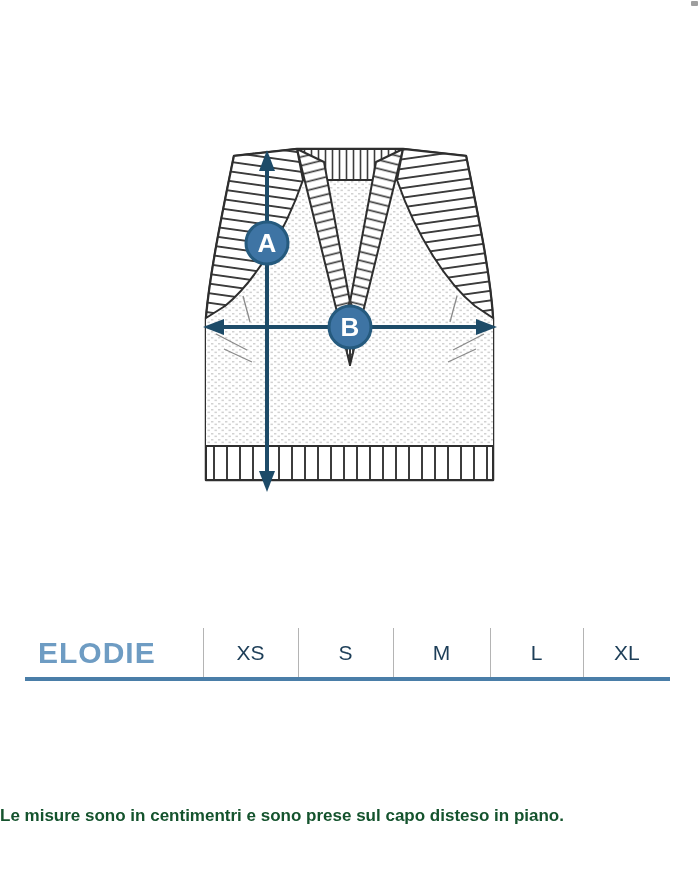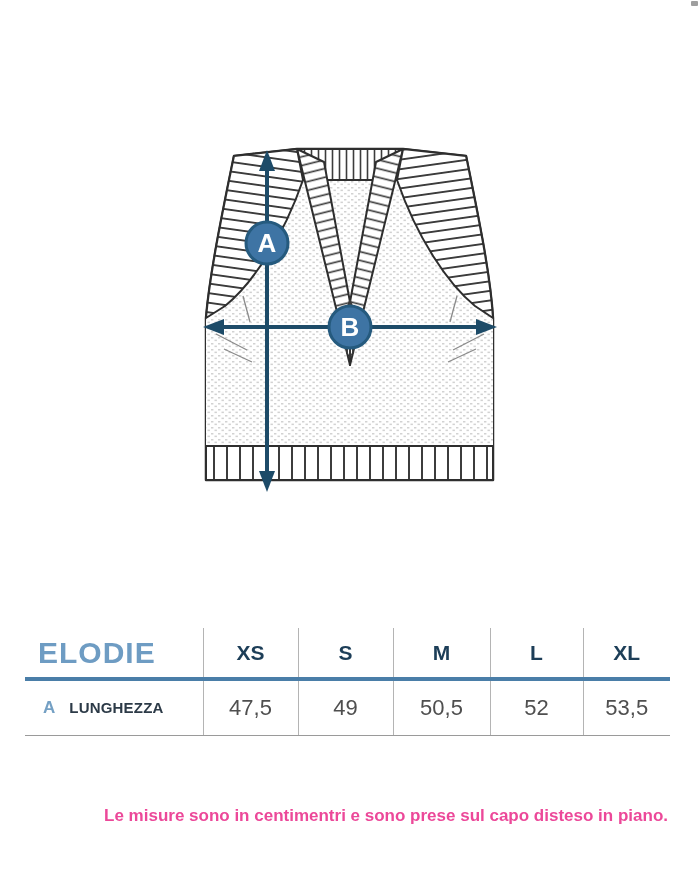--- a/index.html
+++ b/index.html
@@ -18,28 +18,28 @@
   }
   .size-table td{
     border-right:1px solid #b4b4b4;text-align:center;vertical-align:middle;padding:0;
   }
   .size-table td:last-child{border-right:none;}
   .hdr td{height:49px;border-bottom:4px solid #4a7ea8;}
   .row-a td{height:54px;border-bottom:1px solid #9a9a9a;}
   .row-b td{height:53px;border-bottom:5px solid #4a7ea8;}
   .name-cell{text-align:left !important;padding-left:13px !important;
     font-weight:bold;font-size:30px;color:#6e9cc3;letter-spacing:1px;}
-  .size-hdr{font-weight:bold;font-size:21px;color:#1d3e58;}
+  .size-hdr{font-weight:normal;font-size:21px;color:#1d3e58;}
   .label-cell{text-align:left !important;padding-left:18px !important;}
   .row-letter{color:#74a0c4;font-weight:bold;font-size:17px;margin-right:14px;display:inline-block;}
   .row-label{color:#2c3a47;font-weight:bold;font-size:15px;letter-spacing:.2px;}
   .val{font-size:22px;color:#4f4f4f;}
   .note{
-    position:absolute;left:0;top:806px;width:668px;text-align:right;
-    font-weight:bold;font-size:17px;color:#ec4899;
+    position:absolute;left:0;top:806px;width:668px;text-align:left;
+    font-weight:bold;font-size:17px;color:#14532d;
   }
   .badge-text{font-family:"Liberation Sans",sans-serif;font-weight:bold;fill:#ffffff;}
 </style>
 </head>
 <body>
 
 <div class="corner-artifact"></div>
 
 <svg class="vest-svg" width="700" height="560" viewBox="0 0 700 560">
   <defs>
@@ -149,26 +149,16 @@
   </colgroup>
   <tbody>
   <tr class="hdr">
     <td class="name-cell">ELODIE</td>
     <td class="size-hdr">XS</td>
     <td class="size-hdr">S</td>
     <td class="size-hdr">M</td>
     <td class="size-hdr">L</td>
     <td class="size-hdr">XL</td>
   </tr>
-  <tr class="row-a">
-    <td class="label-cell">
-      <span class="row-letter">A</span><span class="row-label">LUNGHEZZA</span>
-    </td>
-    <td class="val">47,5</td>
-    <td class="val">49</td>
-    <td class="val">50,5</td>
-    <td class="val">52</td>
-    <td class="val">53,5</td>
-  </tr>
   </tbody>
 </table>
 
 <div class="note">Le misure sono in centimentri e sono prese sul capo disteso in piano.</div>
 
 </body></html>

